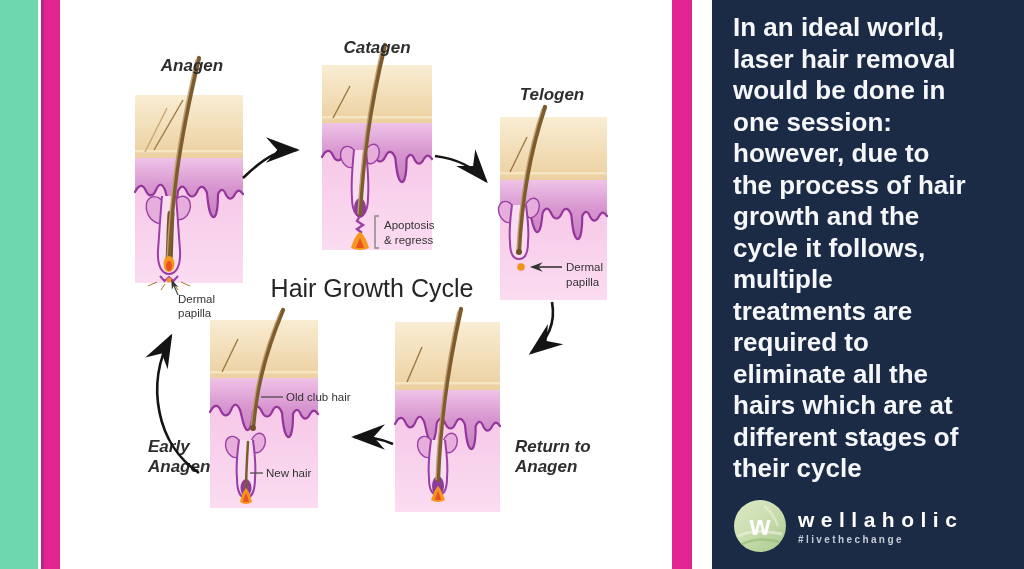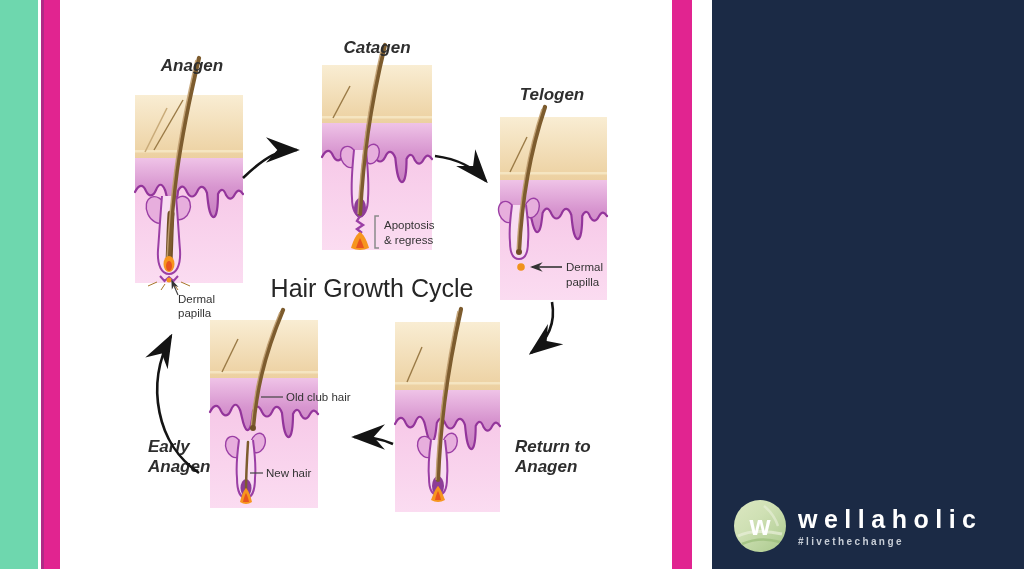--- a/index.html
+++ b/index.html
@@ -15,21 +15,21 @@
     letter-spacing:0px;white-space:pre-line;}
   .logo-row{position:absolute;left:22px;top:500px;display:flex;align-items:center;}
   .logo-mark{width:52px;height:52px;border-radius:50%;position:relative;flex:0 0 auto;
     background:linear-gradient(140deg,#dcе8c2 0%,#cfe0b4 40%,#a9c98c 100%);
     background:linear-gradient(140deg,#dce8c2 0%,#cfe0b4 40%,#a9c98c 100%);}
   .logo-mark svg{position:absolute;left:0;top:0;}
   .logo-initial{position:absolute;left:0;top:0;width:52px;height:52px;display:flex;
     align-items:center;justify-content:center;color:#ffffff;font-weight:bold;
     font-size:27px;line-height:1;}
   .logo-words{margin-left:12px;}
-  .brand{color:#ffffff;font-weight:bold;font-size:25px;letter-spacing:6.5px;}
+  .brand{color:#ffffff;font-weight:bold;font-size:21px;letter-spacing:6.5px;}
   .tagline{color:#c7cdd6;font-weight:bold;font-size:10px;letter-spacing:2.4px;margin-top:2px;}
   .diagram-svg{position:absolute;left:57px;top:0;}
   text{font-family:"Liberation Sans", sans-serif;}
   .stage-label{font-size:17px;font-weight:bold;font-style:italic;fill:#2e2e2e;}
   .annot{font-size:11.5px;fill:#333333;}
   .cycle-title{font-size:25px;fill:#262626;}
 </style>
 </head>
 <body>
 
@@ -190,20 +190,35 @@
     <g stroke="#141414" stroke-width="2.6" fill="none">
       <path d="M186,178 C210,155 222,150 240,150" marker-end="url(#arrowM)"></path>
       <path d="M378,156 C400,159 416,166 429,181" marker-end="url(#arrowM)"></path>
       <path d="M495,302 C499,324 491,340 474,353" marker-end="url(#arrowM)"></path>
       <path d="M336,444 C322,438 312,437 297,437" marker-end="url(#arrowM)"></path>
       <path d="M142,473 C100,445 88,385 114,336" marker-end="url(#arrowM)"></path>
     </g>
   </svg>
 
   <div class="navy-panel">
+    <div class="panel-text">In an ideal world,
+laser hair removal
+would be done in
+one session:
+however, due to
+the process of hair
+growth and the
+cycle it follows,
+multiple
+treatments are
+required to
+eliminate all the
+hairs which are at
+different stages of
+their cycle</div>
     <div class="logo-row">
       <div class="logo-mark">
         <svg width="52" height="52" viewBox="0 0 52 52">
           <path d="M4,36 Q20,28 48,34" stroke="#e9f0da" stroke-width="3" fill="none" opacity="0.7"></path>
           <path d="M8,44 Q26,36 46,42" stroke="#9dbf7e" stroke-width="2.5" fill="none" opacity="0.8"></path>
           <path d="M30,6 Q40,14 44,26" stroke="#e9f0da" stroke-width="2.5" fill="none" opacity="0.6"></path>
         </svg>
         <span class="logo-initial">w</span>
       </div>
       <div class="logo-words">

